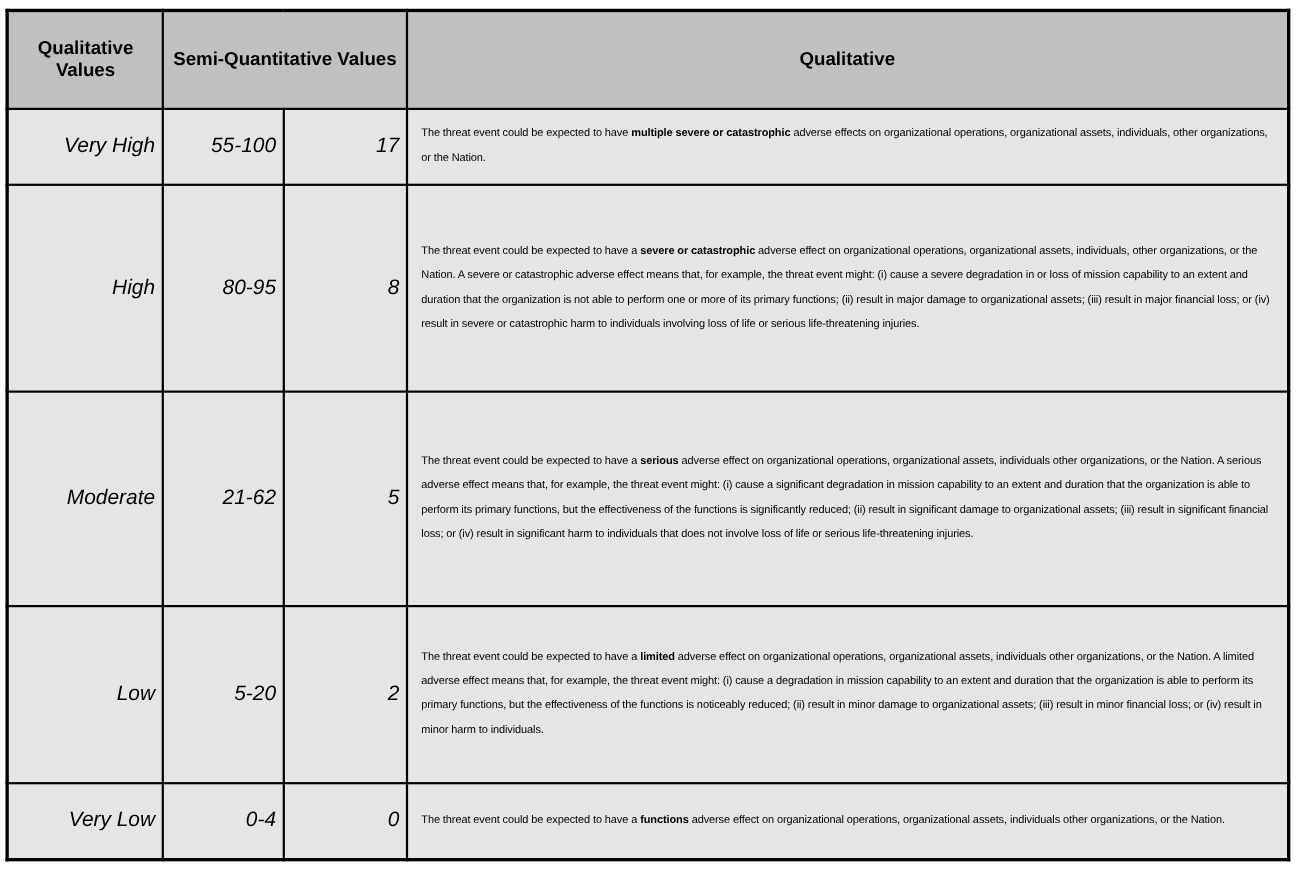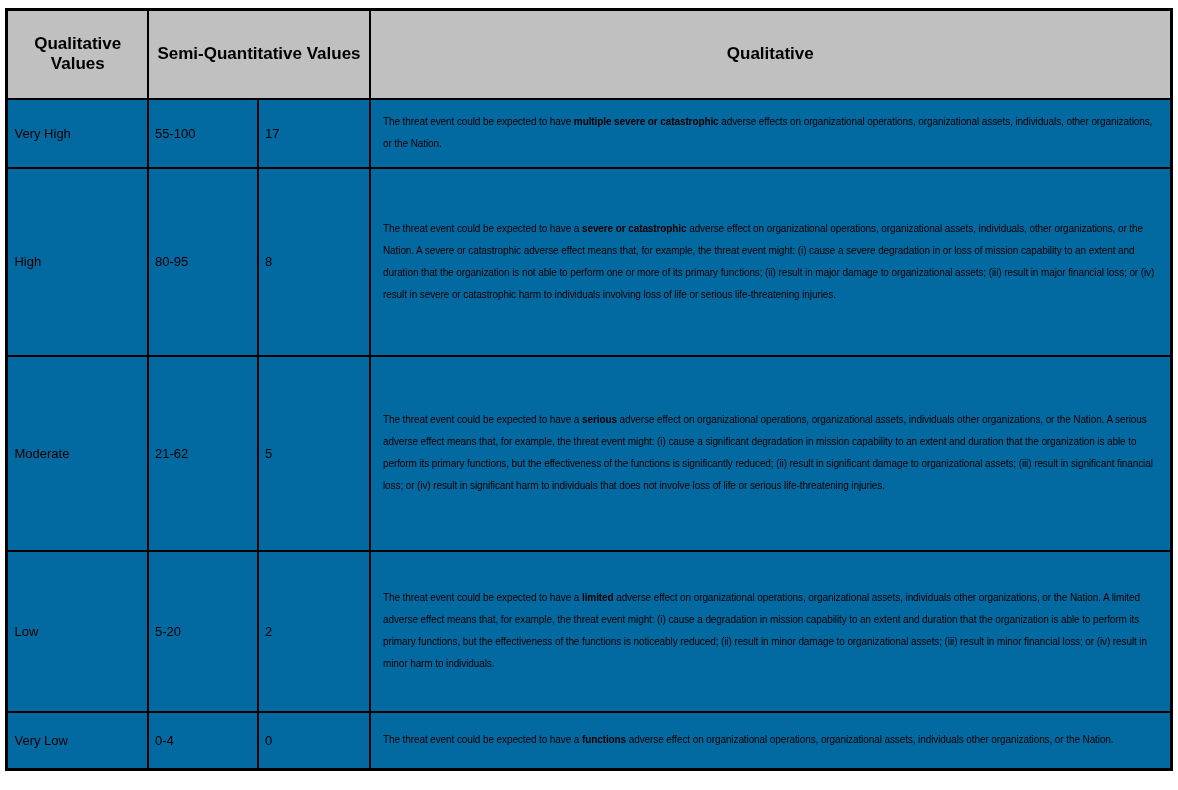--- a/index.html
+++ b/index.html
@@ -9,55 +9,56 @@
     font-family: "Liberation Sans", "DejaVu Sans", sans-serif;
     overflow: hidden;
   }
   .page { width: 1178px; height: 790px; padding-top: 8px; }
   table.impact-table {
     border-collapse: collapse;
     border: 3px solid #000000;
     width: 1164px;
     margin: 0 auto;
     table-layout: fixed;
-    background: #0369a1;
+    background: #e5e5e5;
   }
   th, td { border: 2px solid #000000; }
   thead th {
     background: #c0c0c0;
     font-size: 17px;
     font-weight: bold;
     color: #000000;
     text-align: center;
     vertical-align: middle;
     padding: 4px 6px;
   }
   thead tr { height: 89px; }
   td.c {
-    text-align: left;
+    text-align: right;
     vertical-align: middle;
-    font-size: 13px;
+    font-size: 19px;
     color: #000000;
     padding: 4px 6px;
+    font-style: italic;
   }
   td.d {
     text-align: left;
     vertical-align: middle;
     font-size: 10px;
     line-height: 22px;
     color: #000000;
     padding: 8px 12px;
     letter-spacing: -0.1px;
   }
   td.d b { font-weight: bold; }
   tr.r0 { height: 69px; }
   tr.r1 { height: 188px; }
   tr.r2 { height: 195px; }
   tr.r3 { height: 161px; }
-  tr.r4 { height: 58px; }
+  tr.r4 { height: 70px; }
 </style>
 </head>
 <body>
 
 <div class="page">
   <table class="impact-table">
     <colgroup>
       <col style="width:141px">
       <col style="width:110px">
       <col style="width:112px">

